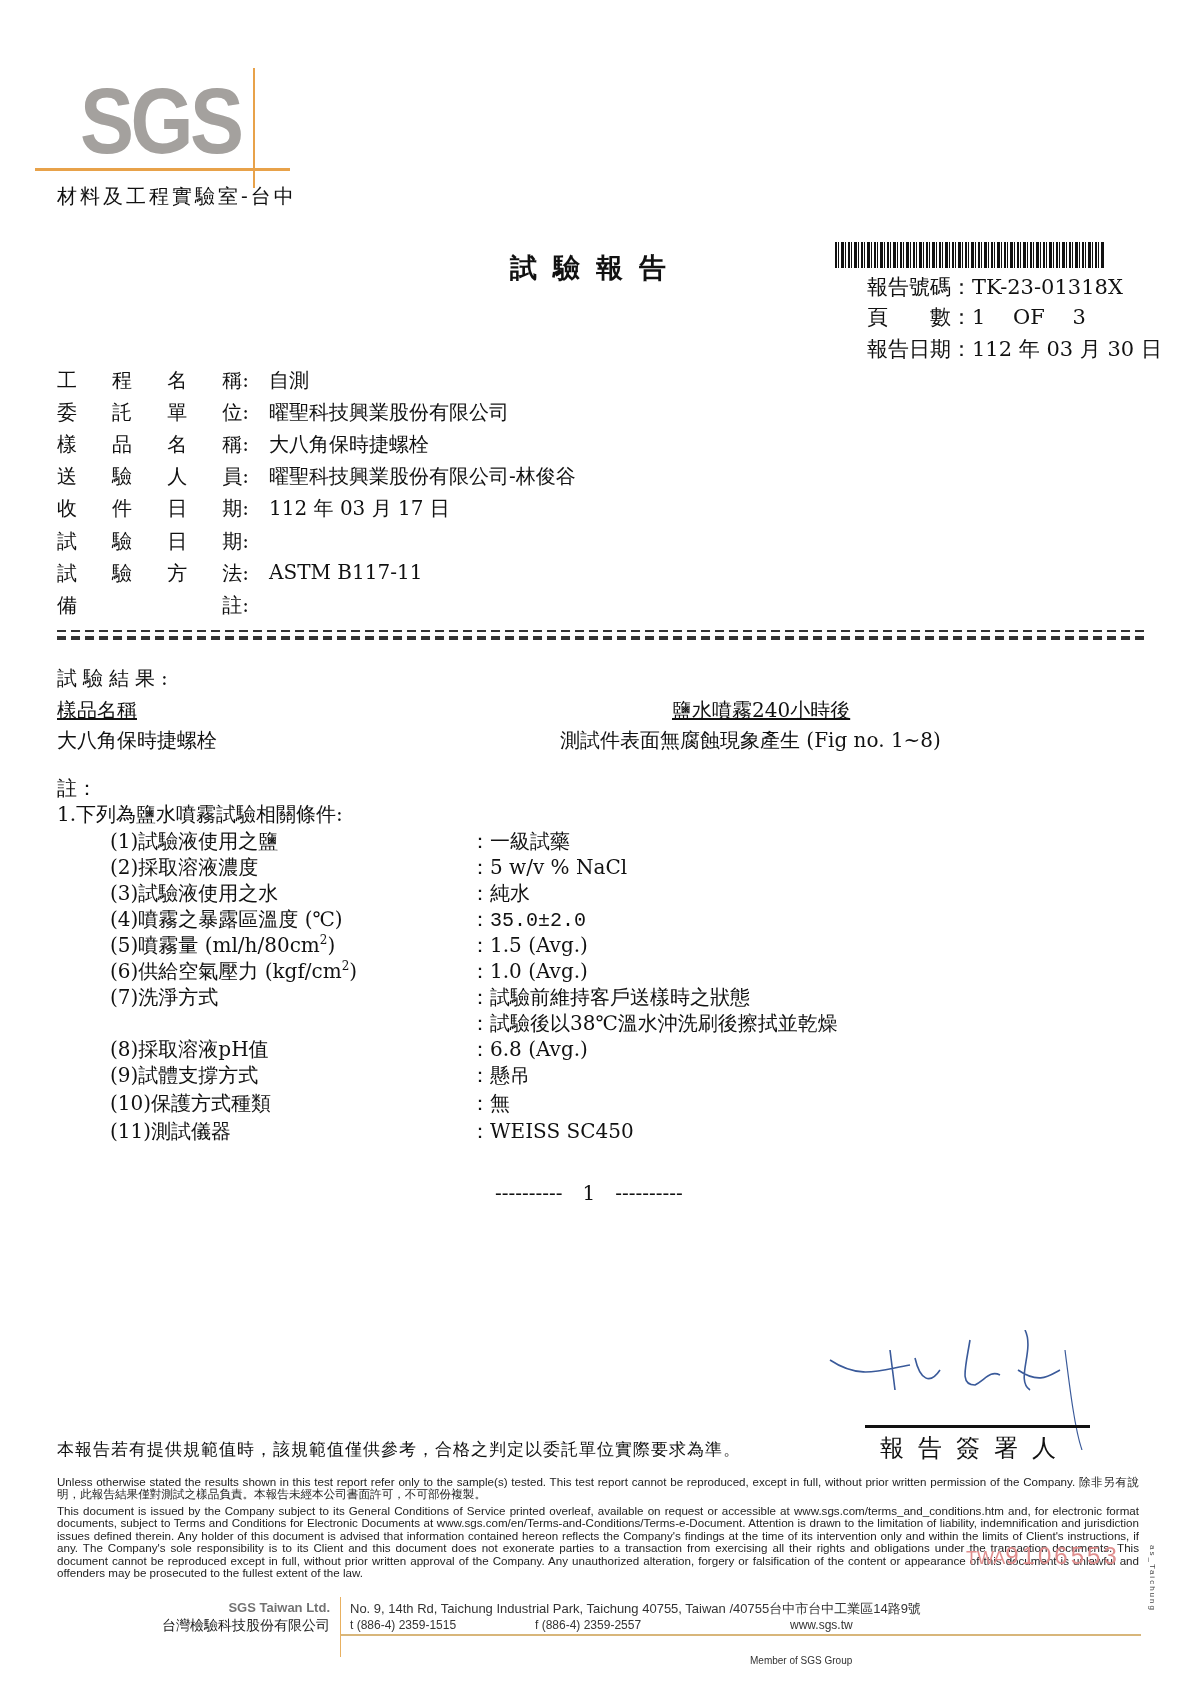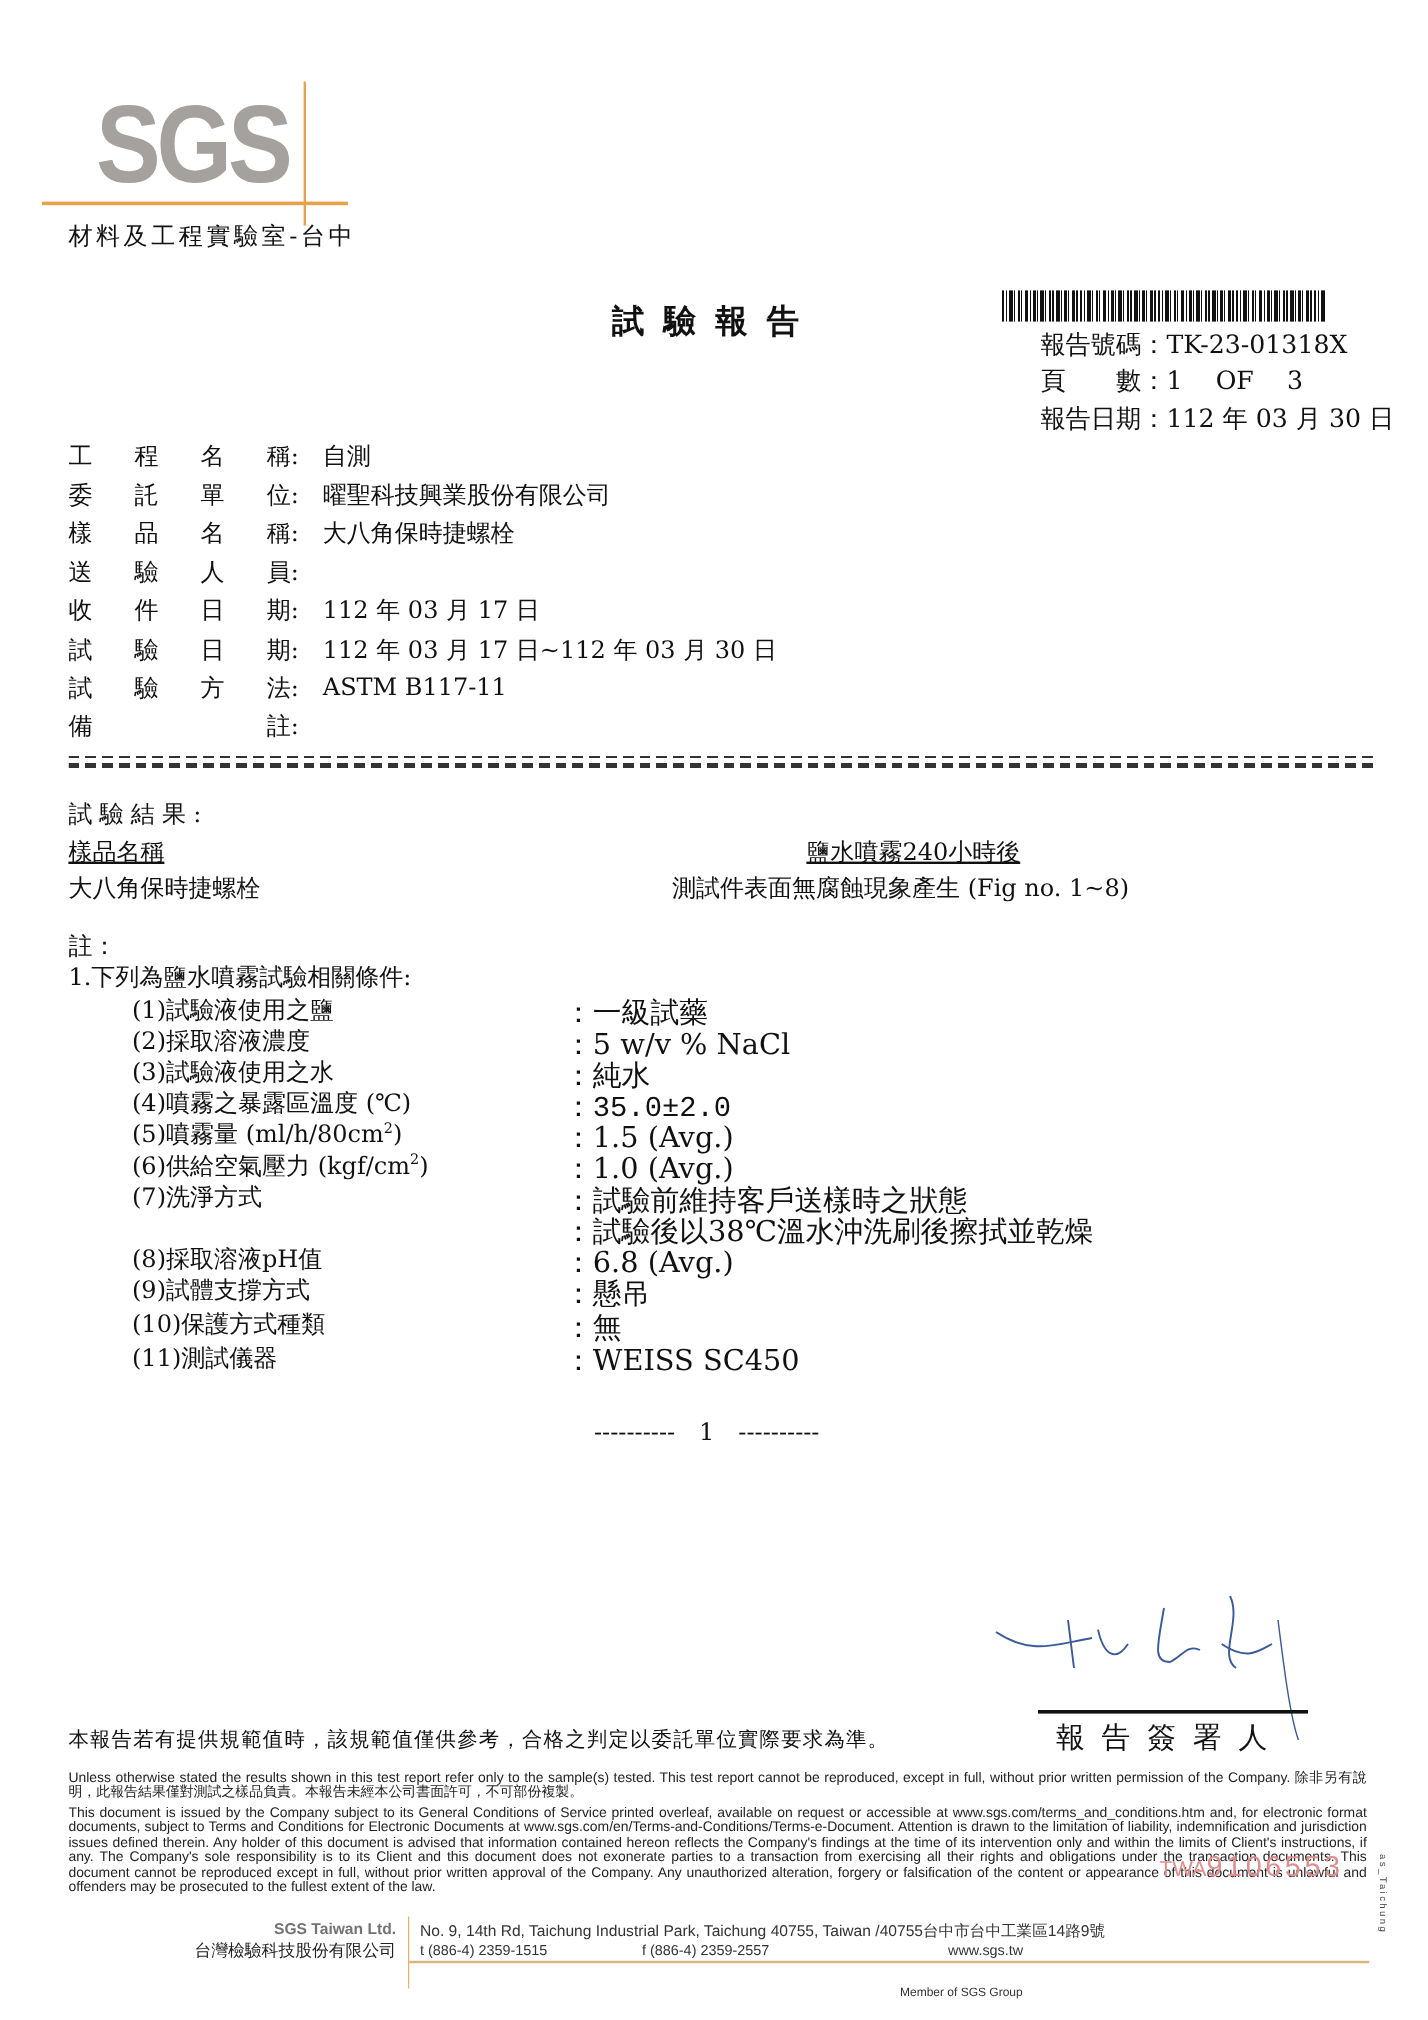--- a/index.html
+++ b/index.html
@@ -20,21 +20,21 @@
   .info-row .k{width:192px;display:flex;justify-content:space-between;padding-right:0;}
   .info-row .k span{display:inline-block;}
   .info-row .v{margin-left:20px;}
   .divider{left:57px;top:630px;width:1090px;height:10px;
     background:repeating-linear-gradient(90deg,#333 0 9px,transparent 9px 14px);
     -webkit-mask:linear-gradient(#000 0 2px,transparent 2px 6px,#000 6px 8px);
     mask:linear-gradient(#000 0 2px,transparent 2px 6px,#000 6px 8px);}
   .u{text-decoration:underline;}
   .txt20{font-size:20px;}
   .cond-row{left:110px;font-size:20px;height:26px;}
-  .cond-val{left:470px;font-size:24px;text-align:center;}
+  .cond-val{left:470px;font-size:20px;text-align:center;}
   sup{font-size:12px;}
   .page-num{left:495px;top:1180px;font-size:20px;}
   .disclaimer-cn{left:57px;top:1438px;font-size:17px;letter-spacing:1px;}
   .signer{left:880px;top:1432px;font-size:24px;letter-spacing:14px;}
   .sign-line{left:865px;top:1425px;width:225px;height:3px;background:#111;}
   .sig{left:820px;top:1330px;width:300px;height:120px;}
   .legal{left:57px;font-family:"Liberation Sans",sans-serif;font-size:11.6px;line-height:12.4px;width:1082px;text-align:justify;color:#222;}
   .twa{left:966px;top:1542px;font-family:"Liberation Sans",sans-serif;color:#e08f8f;}
   .twa .pre{font-size:18px;}
   .twa .num{font-size:24px;letter-spacing:3px;}
@@ -97,38 +97,38 @@
     </div>
   <div class="v">大八角保時捷螺栓</div>
 </div>
 <div class="abs info-row" style="top:463px;">
   <div class="k">
       <span>送</span>
       <span>驗</span>
       <span>人</span>
       <span>員:</span>
     </div>
+  <div class="v">曜聖科技興業股份有限公司-林俊谷</div>
 </div>
 <div class="abs info-row" style="top:495px;">
   <div class="k">
       <span>收</span>
       <span>件</span>
       <span>日</span>
       <span>期:</span>
     </div>
   <div class="v">112 年 03 月 17 日</div>
 </div>
 <div class="abs info-row" style="top:528px;">
   <div class="k">
       <span>試</span>
       <span>驗</span>
       <span>日</span>
       <span>期:</span>
     </div>
-  <div class="v">112 年 03 月 17 日~112 年 03 月 30 日</div>
 </div>
 <div class="abs info-row" style="top:560px;">
   <div class="k">
       <span>試</span>
       <span>驗</span>
       <span>方</span>
       <span>法:</span>
     </div>
   <div class="v">ASTM B117-11</div>
 </div>

